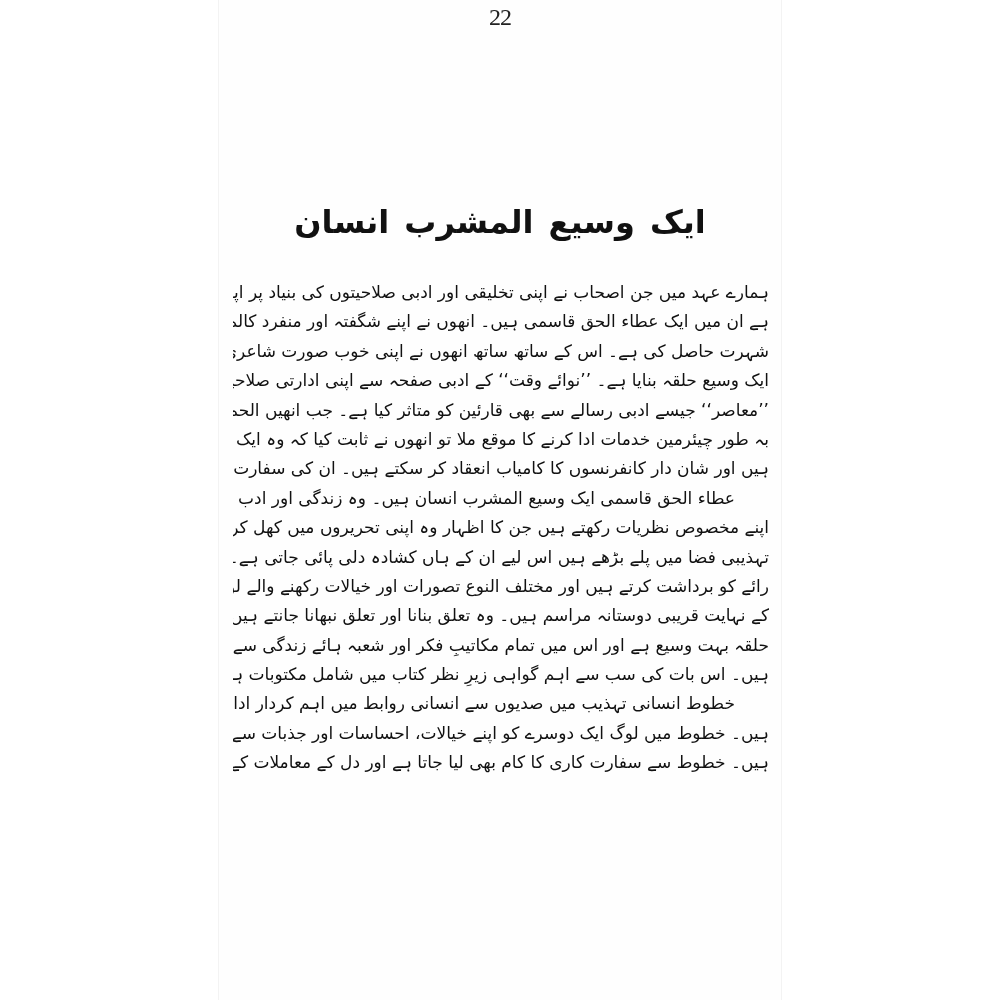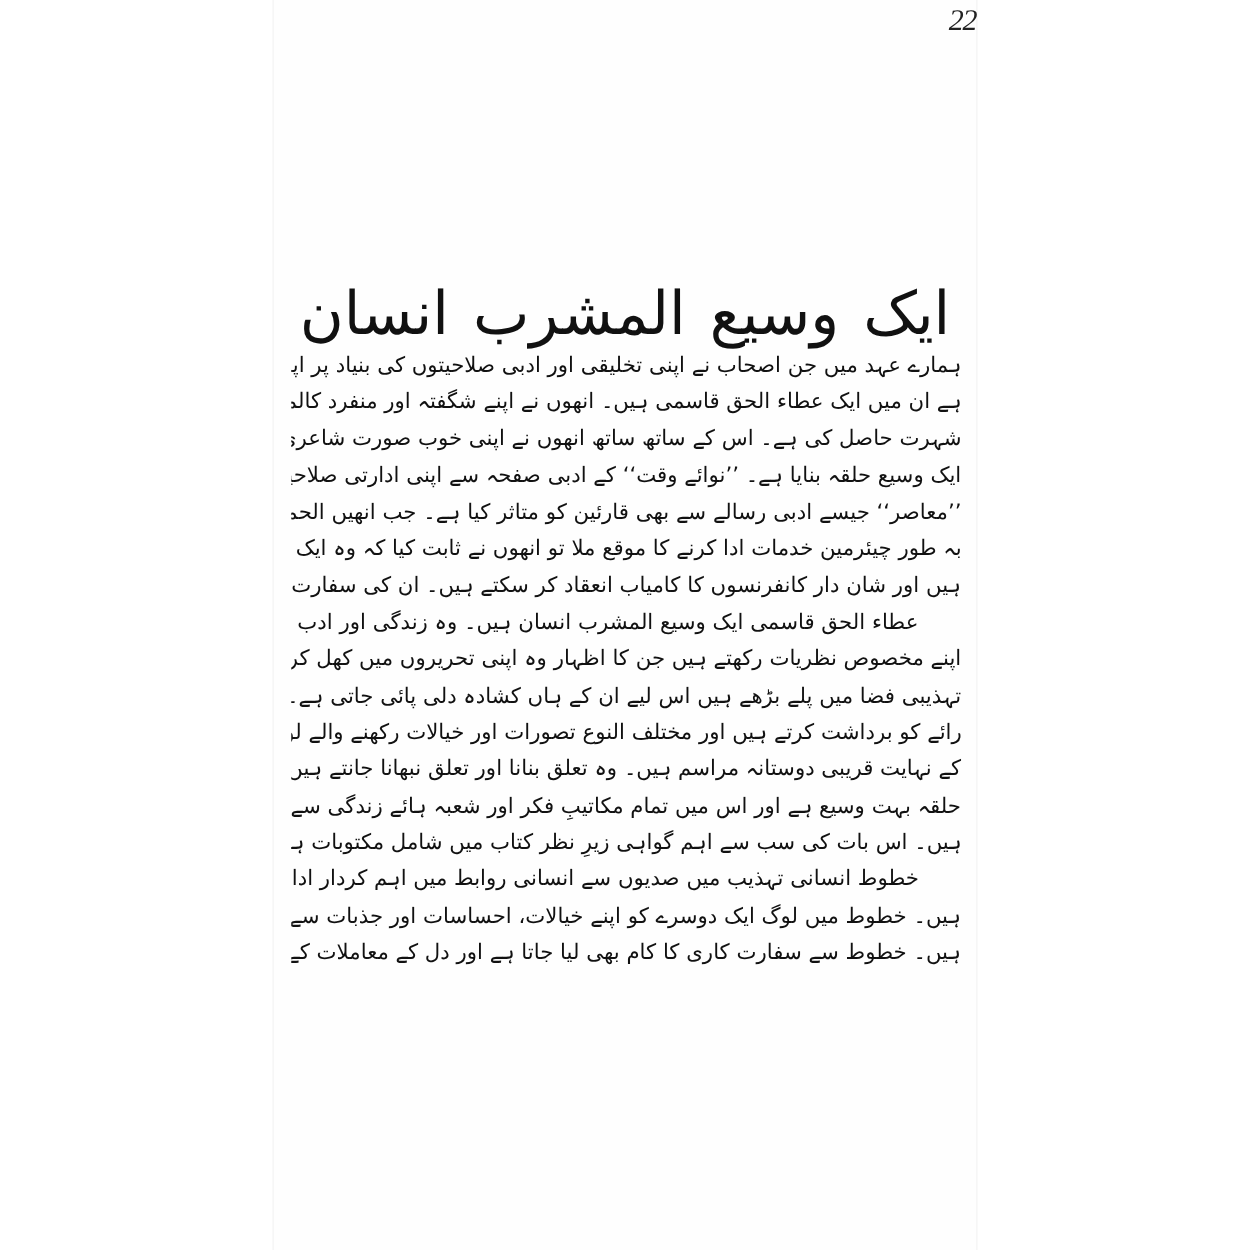--- a/index.html
+++ b/index.html
@@ -18,37 +18,36 @@
       height: 1000px;
       background: #fefefe;
       border-left: 1px solid #f3f3f3;
       border-right: 1px solid #f3f3f3;
     }
     .page-number {
       position: absolute;
       top: 4px;
       left: 0;
       width: 100%;
-      text-align: right;
+      text-align: center;
       font-family: "Liberation Serif", "DejaVu Serif", serif;
       font-size: 24px;
       color: #222;
       letter-spacing: -1px;
-      font-style: italic;
     }
     .chapter-title {
       position: absolute;
-      top: 223px;
+      top: 203px;
       left: 0;
       width: 100%;
       text-align: center;
       direction: rtl;
       font-family: "DejaVu Sans", sans-serif;
-      font-size: 48px;
-      font-weight: normal;
+      font-size: 32px;
+      font-weight: bold;
       color: #111;
       word-spacing: 4px;
     }
     .body-text {
       position: absolute;
       top: 278px;
       left: 14px;
       width: 536px;
       direction: rtl;
       font-family: "DejaVu Sans", sans-serif;

